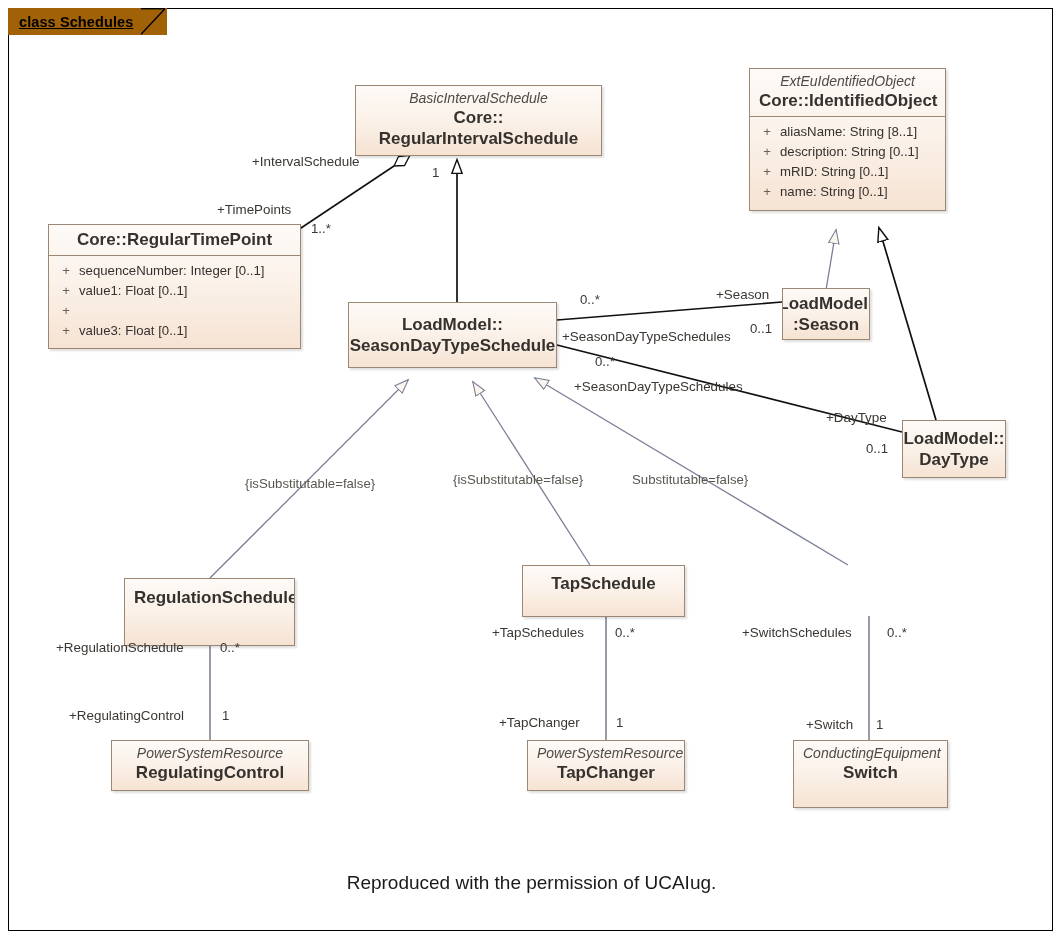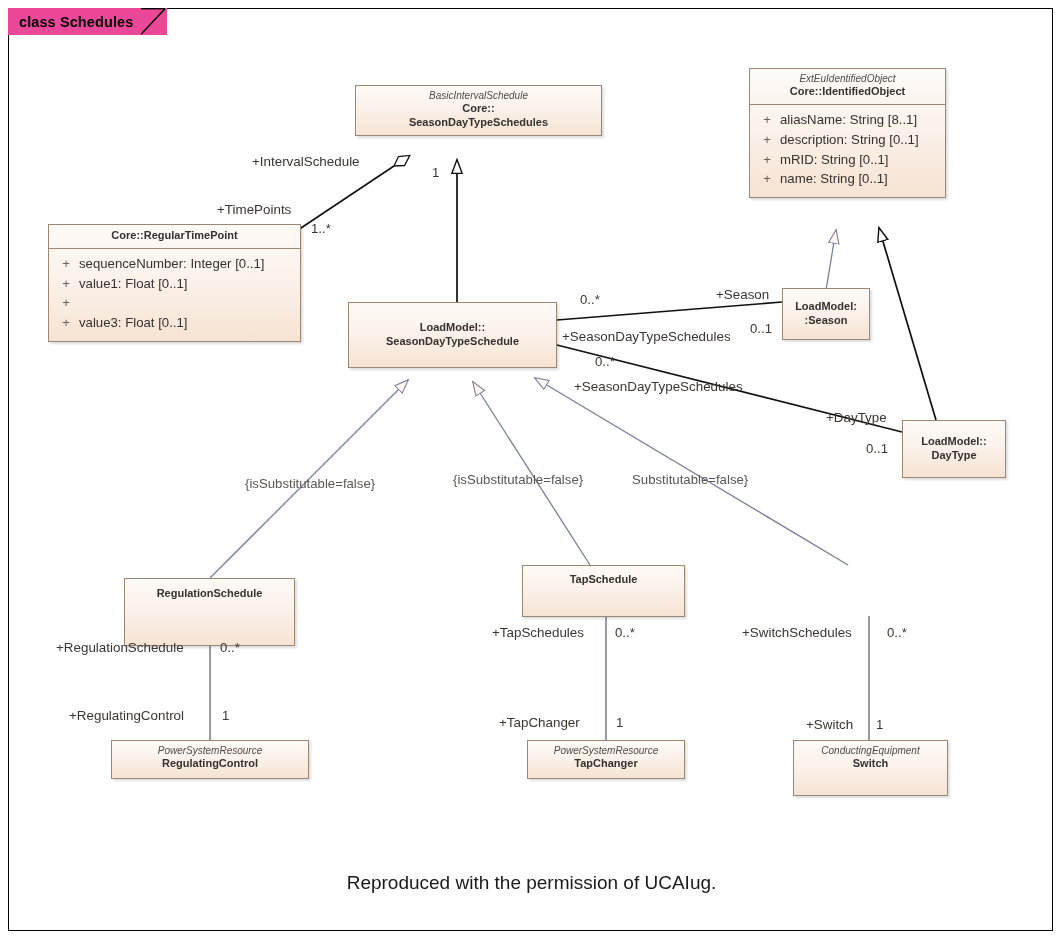--- a/index.html
+++ b/index.html
@@ -29,22 +29,23 @@
     box-sizing: border-box;
     background: transparent;
   }
   
   .title-tab {
     position: absolute;
     left: 8px;
     top: 8px;
     height: 27px;
     box-sizing: border-box;
-    background: #ec4899;
+    background: #a16207;
     z-index: 7;
+    text-decoration: underline;
   }
   .title-tab .tab-body {
     position: relative;
     height: 27px;
     display: flex;
     align-items: center;
   }
   .title-tab .tab-label {
     font-size: 14.5px;
     font-weight: bold;
@@ -78,28 +79,28 @@
   }
   .cls .hdr {
     padding: 4px 9px 5px 9px;
     text-align: center;
   }
   .cls.has-attrs .hdr {
     border-bottom: 1px solid #9c8775;
   }
   .stereo {
     font-style: italic;
-    font-size: 10px;
+    font-size: 14px;
     color: #4e4a46;
     line-height: 1.22;
     white-space: nowrap;
   }
   .cname {
     font-weight: bold;
-    font-size: 11px;
+    font-size: 17px;
     color: #35312e;
     line-height: 1.25;
     white-space: nowrap;
   }
   .cname .ns {
     font-weight: bold;
   }
   .attrs {
     padding: 5px 4px 8px 4px;
   }
@@ -225,21 +226,21 @@
     <g>
       <path d="M869,616 L869,740" stroke="#6c6f82" stroke-width="1.4" fill="none"></path>
     </g>
   </svg>
 
   <div class="cls" style="left:355px; top:85px; width:247px;">
     <div class="hdr">
       <div class="stereo">BasicIntervalSchedule</div>
       <div class="cname">
         <span class="ns">Core::</span><br>
-        <span>SeasonDayTypeSchedules</span>
+        <span>RegularIntervalSchedule</span>
       </div>
     </div>
   </div>
 
   <div class="cls has-attrs" style="left:749px; top:68px; width:197px;">
     <div class="hdr">
       <div class="stereo">ExtEuIdentifiedObject</div>
       <div class="cname">
         <span class="ns">Core::</span><span>IdentifiedObject</span>
       </div>

